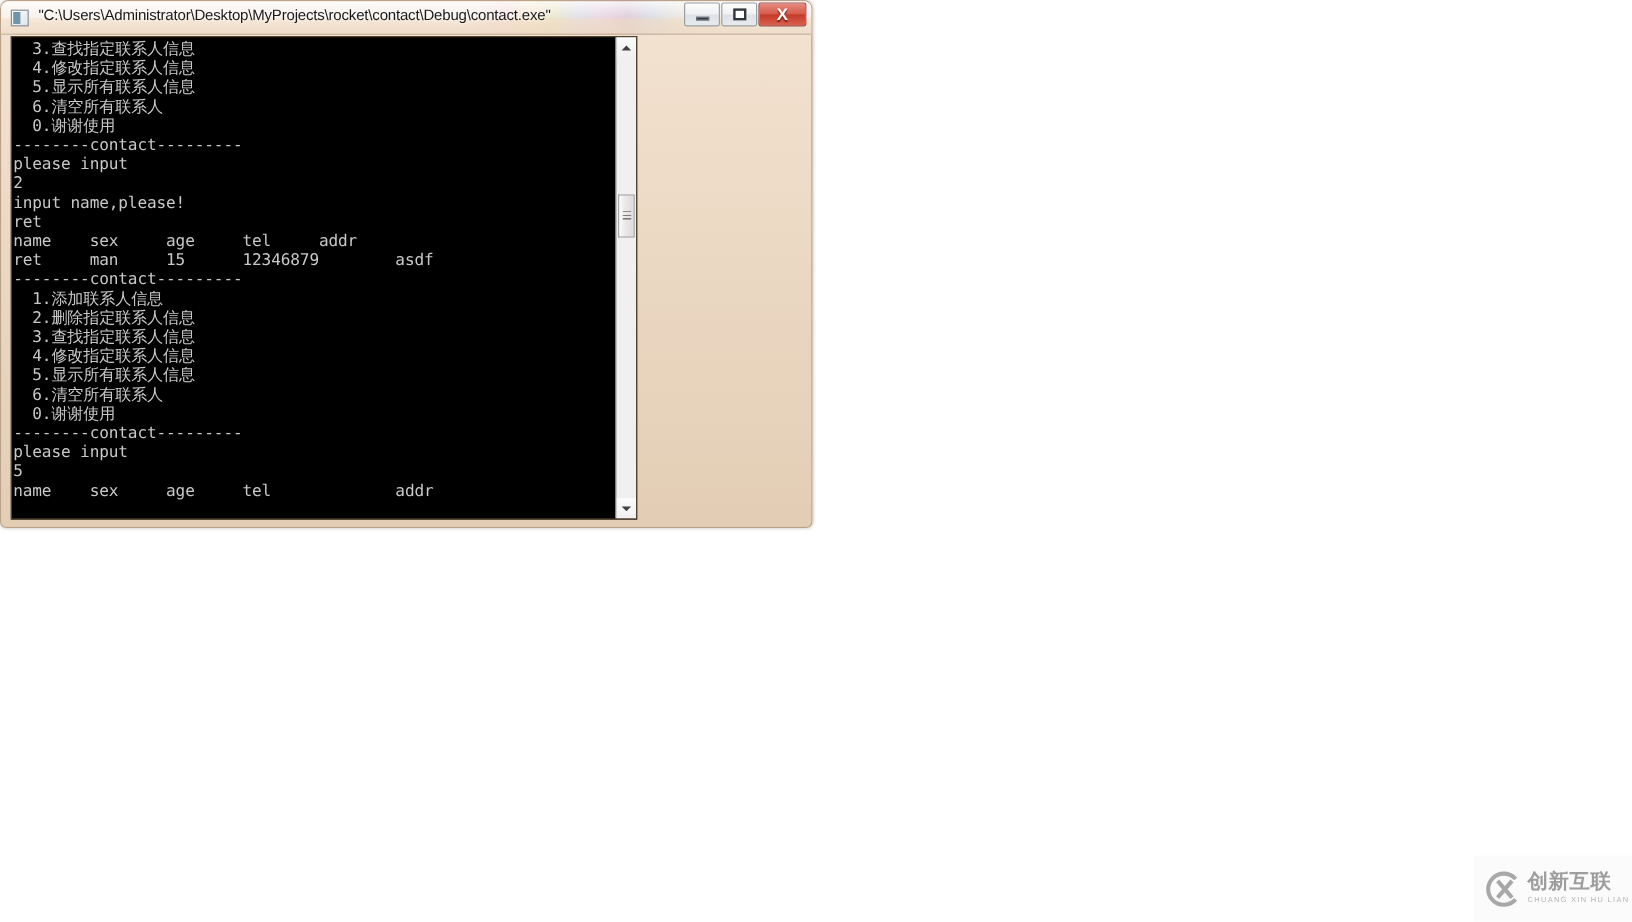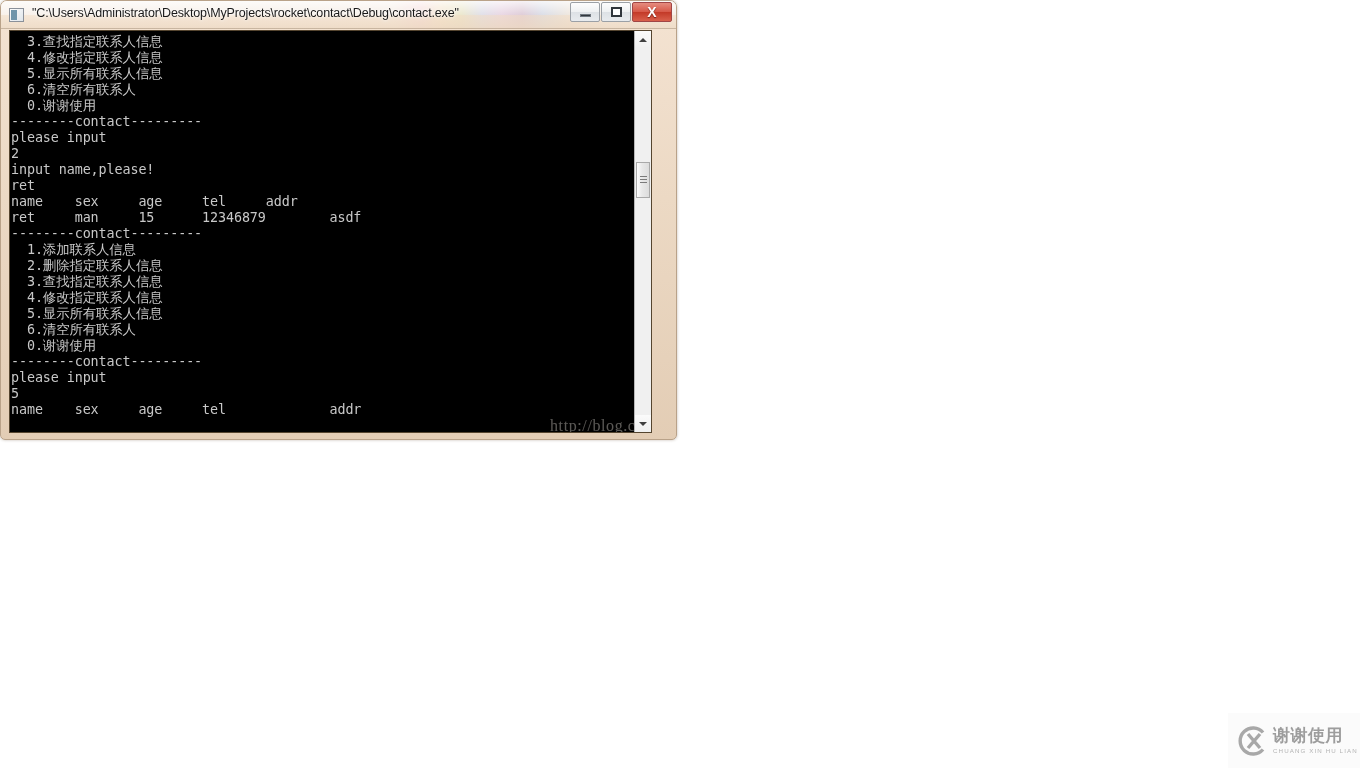--- a/index.html
+++ b/index.html
@@ -126,21 +126,21 @@
     color: #ffffff;
     line-height: 1;
     text-shadow: 0 1px 1px rgba(90,20,10,0.8);
   }
 
   
   #console-client {
     position: absolute;
     left: 8px;
     top: 29px;
-    width: 643px;
+    width: 522px;
     height: 403px;
     box-sizing: border-box;
     background: #000000;
     border: 1px solid #55452f;
     box-shadow: inset 1px 1px 2px rgba(0,0,0,0.9);
     overflow: hidden;
   }
 
   #console-text {
     position: absolute;
@@ -314,16 +314,16 @@
 </div>
 
 <div id="brand-logo">
   <div id="brand-mark">
     <svg width="34" height="34" viewBox="0 0 34 34" aria-hidden="true">
       <path d="M29 8.5 A13 13 0 1 0 29 25.5" fill="none" stroke="#a8a8a8" stroke-width="3.4"></path>
       <path d="M14 10 L26 24 M26 10 L14 24" fill="none" stroke="#a8a8a8" stroke-width="3.4"></path>
     </svg>
   </div>
   <div id="brand-texts">
-    <div id="brand-cn">谢谢使用</div>
+    <div id="brand-cn">创新互联</div>
     <div id="brand-en">CHUANG XIN HU LIAN</div>
   </div>
 </div>
 
 </body></html>

